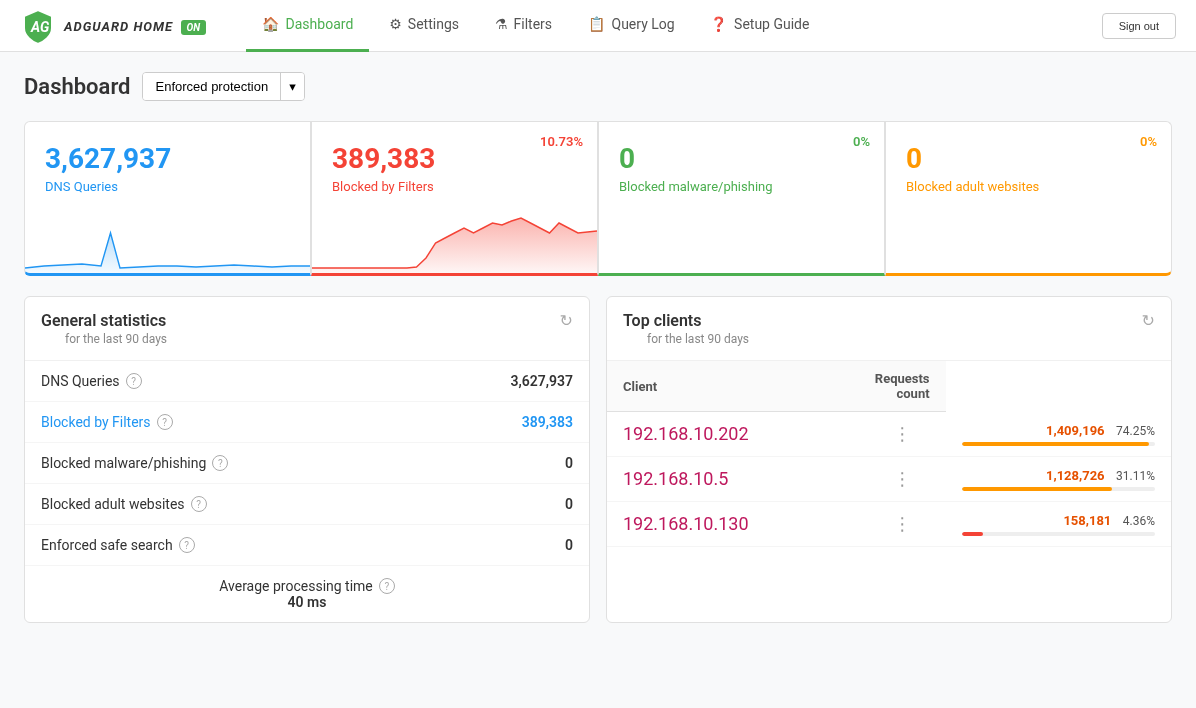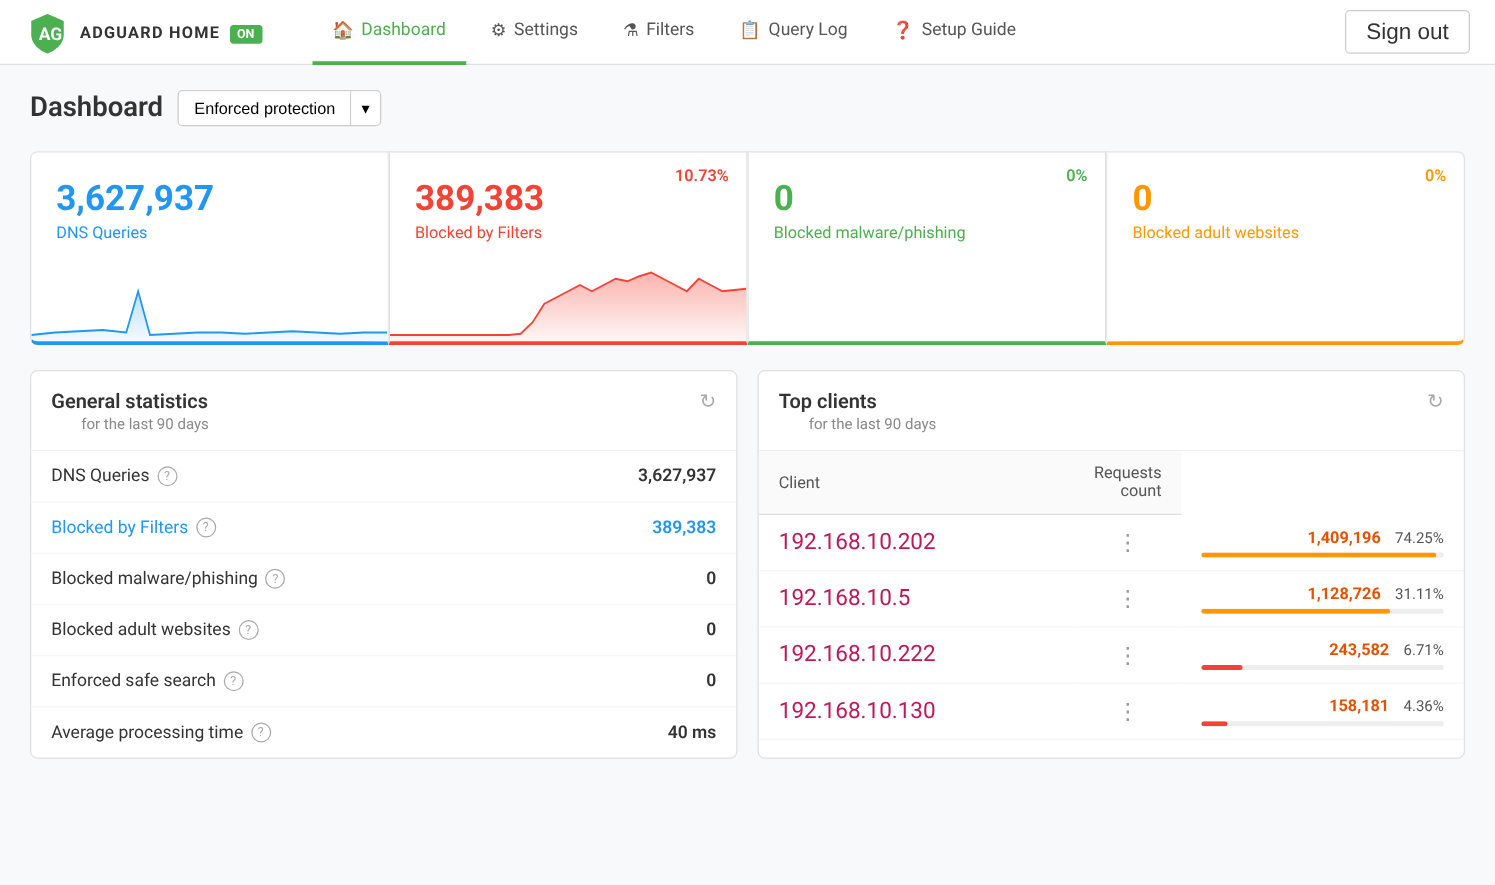--- a/index.html
+++ b/index.html
@@ -3,37 +3,37 @@
   <meta charset="utf-8">
   <style>
     * { box-sizing: border-box; margin: 0; padding: 0; }
     body { font-family: -apple-system, BlinkMacSystemFont, 'Segoe UI', Roboto, sans-serif; background: #f8f9fa; color: #333; font-size: 14px; }
 
     
     .navbar {
       display: flex; align-items: center; background: #fff;
       border-bottom: 1px solid #e0e0e0; padding: 0 20px; height: 52px;
     }
-    .navbar-brand { display: flex; align-items: center; gap: 8px; margin-right: 40px; }
+    .navbar-brand { display: flex; align-items: center; gap: 8px; margin-right: 40px; font-style: italic; }
     .brand-logo { width: 36px; height: 36px; }
     .brand-name { font-size: 13px; font-weight: 700; color: #333; letter-spacing: 1px; }
     .brand-on-badge {
       background: #4caf50; color: #fff; font-size: 10px; font-weight: 700;
       padding: 2px 6px; border-radius: 3px; margin-left: 4px;
     }
     .nav-links { display: flex; gap: 4px; flex: 1; }
     .nav-link {
       display: flex; align-items: center; gap: 6px; padding: 14px 16px;
       color: #555; text-decoration: none; font-size: 14px; cursor: pointer;
       border-bottom: 3px solid transparent; height: 52px;
     }
     .nav-link.active { color: #4caf50; border-bottom-color: #4caf50; }
     .nav-signout {
       background: transparent; border: 1px solid #ccc; padding: 6px 16px;
-      border-radius: 4px; cursor: pointer; font-size: 18px; color: #333;
+      border-radius: 4px; cursor: pointer; font-size: 11px; color: #333;
     }
 
     
     .page { padding: 20px 24px; }
     .page-header { display: flex; align-items: center; gap: 12px; margin-bottom: 20px; }
     .page-title { font-size: 22px; font-weight: 600; color: #333; }
     .btn-disable {
       background: #fff; border: 1px solid #ccc; padding: 6px 12px;
       border-radius: 4px; cursor: pointer; font-size: 13px; display: flex; align-items: center; gap: 6px;
     }
@@ -78,35 +78,35 @@
       padding: 14px 16px; border-bottom: 1px solid #f0f0f0;
       display: flex; justify-content: space-between; align-items: flex-start;
     }
     .panel-title { font-size: 16px; font-weight: 600; }
     .panel-subtitle { font-size: 12px; color: #888; margin-top: 2px; margin-left: 24px; }
     .panel-refresh { background: none; border: none; cursor: pointer; color: #aaa; font-size: 16px; }
     .stat-row {
       display: flex; justify-content: space-between; align-items: center;
       padding: 12px 16px; border-bottom: 1px solid #f5f5f5;
     }
-    .stat-row:last-child { border-bottom: none; }
+    .stat-row:last-child { border-bottom: none; flex-direction: column; }
     .stat-row-label { display: flex; align-items: center; gap: 6px; color: #333; }
     .stat-row-label.link { color: #2196f3; cursor: pointer; }
     .stat-row-value { font-weight: 600; }
     .stat-row-value.blue { color: #2196f3; }
     .help-icon {
       display: inline-flex; align-items: center; justify-content: center;
       width: 16px; height: 16px; border-radius: 50%; border: 1px solid #aaa;
       color: #aaa; font-size: 10px; cursor: help; flex-shrink: 0;
     }
 
     
     .clients-table { width: 100%; border-collapse: collapse; }
     .clients-table th {
-      padding: 10px 16px; text-align: left; font-weight: 400;
+      padding: 10px 16px; text-align: left; font-weight: 700;
       color: #555; border-bottom: 1px solid #e0e0e0; background: #fafafa;
       font-size: 13px;
     }
     .clients-table th:last-child { text-align: right; }
     .client-row td { padding: 10px 16px; border-bottom: 1px solid #f5f5f5; }
     .client-ip { color: #be185d; font-size: 18px; cursor: pointer; }
     .client-actions { color: #999; cursor: pointer; font-size: 18px; text-align: center; }
     .client-count-cell { text-align: right; }
     .client-count { font-weight: 700; color: #e65100; font-size: 13px; }
     .client-pct { color: #555; font-size: 12px; margin-left: 8px; }
@@ -327,37 +327,20 @@
         <span class="client-count">1,128,726</span>
         <span class="client-pct">31.11%</span>
       </div>
       <div class="progress-bar-wrap">
         <div class="progress-bar bar-orange" style="width:77.775%"></div>
       </div>
     </td>
   </tr>
             <tr class="client-row">
     <td>
-      <span class="client-ip">192.168.10.222</span>
-    </td>
-    <td style="text-align:center;width:30px;">
-      <span class="client-actions">⋮</span>
-    </td>
-    <td class="client-count-cell">
-      <div>
-        <span class="client-count">243,582</span>
-        <span class="client-pct">6.71%</span>
-      </div>
-      <div class="progress-bar-wrap">
-        <div class="progress-bar bar-red" style="width:16.775%"></div>
-      </div>
-    </td>
-  </tr>
-            <tr class="client-row">
-    <td>
       <span class="client-ip">192.168.10.130</span>
     </td>
     <td style="text-align:center;width:30px;">
       <span class="client-actions">⋮</span>
     </td>
     <td class="client-count-cell">
       <div>
         <span class="client-count">158,181</span>
         <span class="client-pct">4.36%</span>
       </div>

